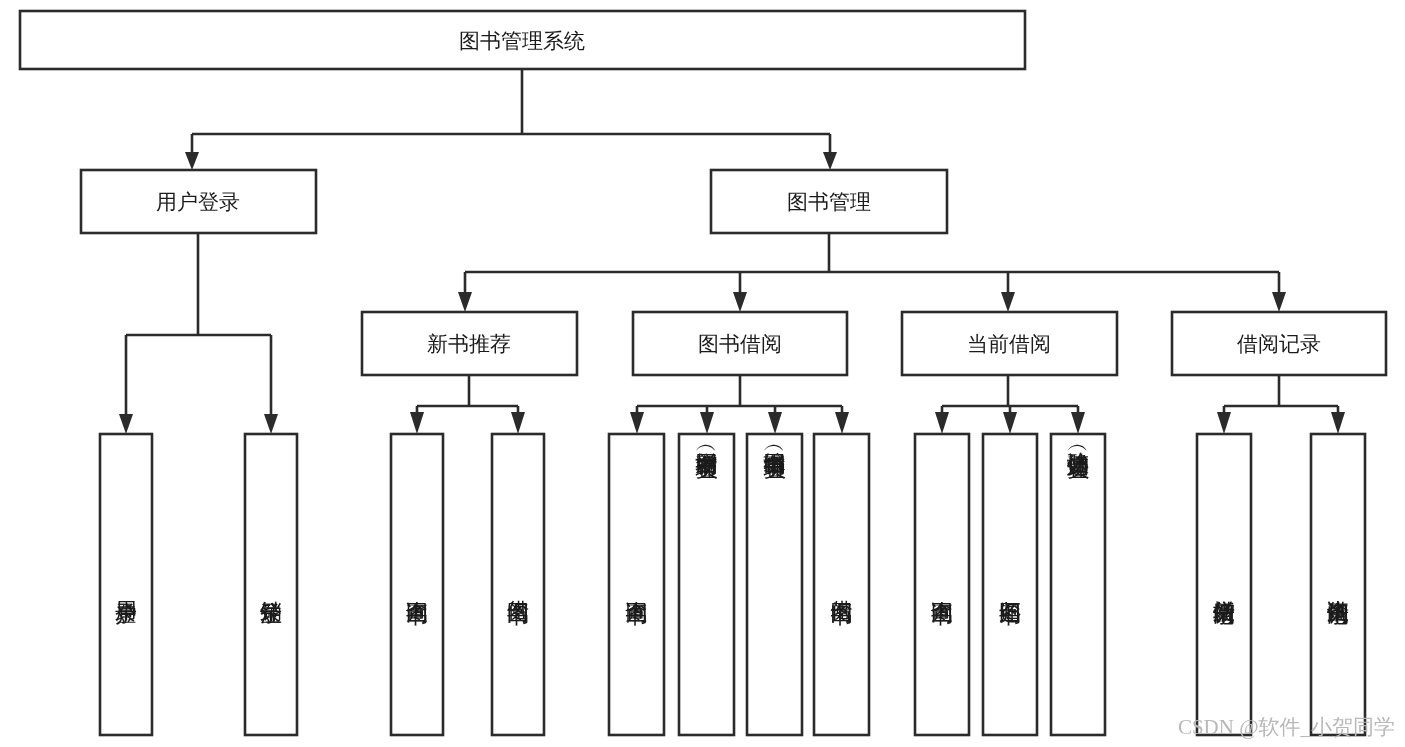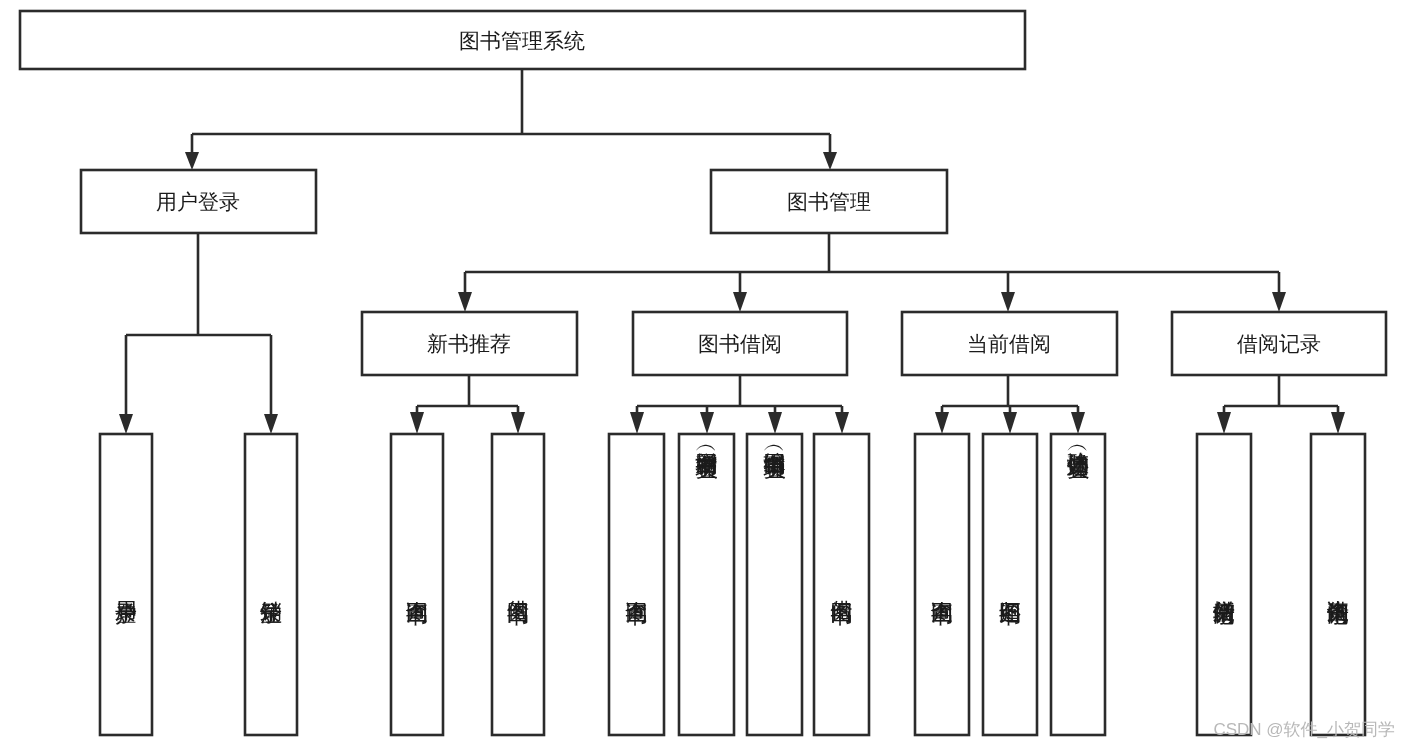--- a/index.html
+++ b/index.html
@@ -64,22 +64,22 @@
     font-size: 22px;
     line-height: 1.08;
     color: #1b1b1b;
     letter-spacing: 1px;
     white-space: nowrap;
   }
   .watermark {
     position: absolute;
     right: 10px;
     bottom: 6px;
-    font-family: Liberation Sans, sans-serif;
-    font-size: 17px;
+    font-family: Liberation Serif, serif;
+    font-size: 21px;
     color: #b8b8b8;
     white-space: nowrap;
     pointer-events: none;
   }
 </style>
 </head>
 <body>
 
 <div id="diagram-root">
 

